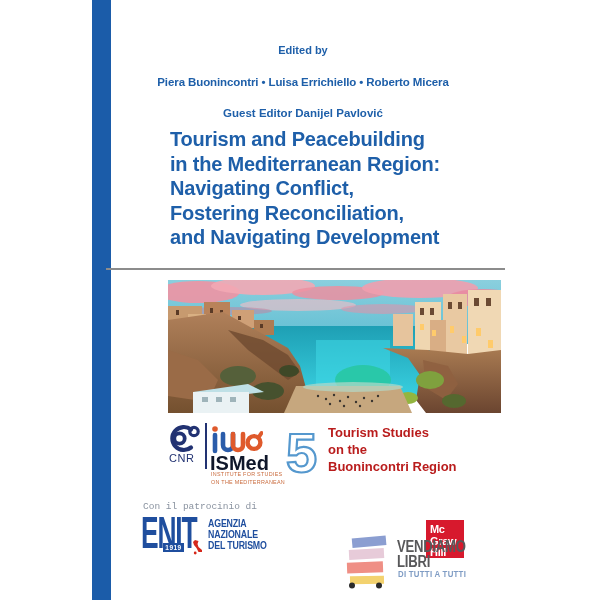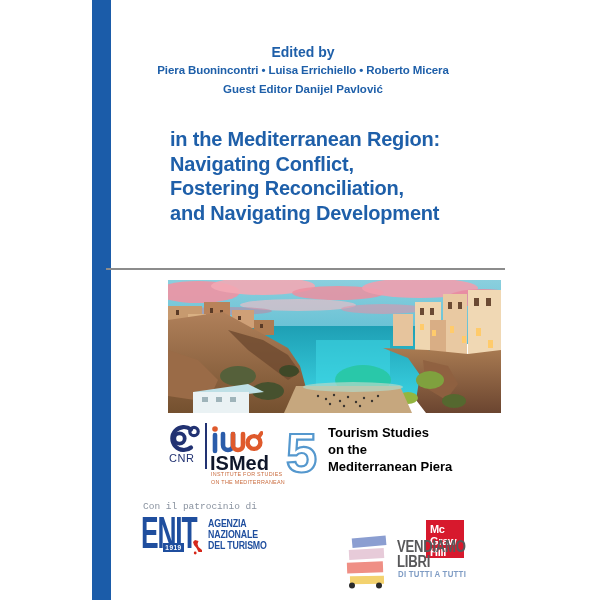--- a/index.html
+++ b/index.html
@@ -3,41 +3,41 @@
 <meta charset="utf-8">
 <style>
   html,body{margin:0;padding:0;background:#ffffff;}
   .canvas{position:relative;width:600px;height:600px;background:#ffffff;overflow:hidden;
           font-family:"Liberation Sans",sans-serif;}
   .abs{position:absolute;}
 
   .spine-bar{left:92px;top:0;width:19px;height:600px;background:#1B5CA9;}
 
   .top-block{left:106px;top:44px;width:394px;text-align:center;color:#1E5FA9;}
-  .edited-by{font-size:14px;font-weight:bold;margin-bottom:4px;}
-  .editors{font-size:11.5px;font-weight:bold;margin-bottom:7px;letter-spacing:-0.1px;}
+  .edited-by{font-size:11px;font-weight:bold;margin-bottom:20px;}
+  .editors{font-size:11.5px;font-weight:bold;margin-bottom:19px;letter-spacing:-0.1px;}
   .guest{font-size:11.5px;font-weight:bold;}
 
   .title-block{left:170px;top:127px;width:330px;color:#1E5FA9;font-size:20px;
                font-weight:bold;line-height:24.5px;letter-spacing:-0.2px;}
 
   .divider{left:106px;top:268px;width:399px;height:2px;background:#8C8C8C;}
 
   .photo{left:168px;top:280px;width:333px;height:133px;display:block;}
 
   .cnr-emblem{left:164px;top:423px;}
   .cnr-text{left:169px;top:452px;font-size:11px;color:#223272;letter-spacing:0.5px;font-weight:400;}
   .cnr-sep{left:205px;top:423px;width:2px;height:46px;background:#223272;}
   .ismed-mark{left:211px;top:421px;}
   .ismed-text{left:210px;top:452px;font-size:20px;color:#0f172a;font-weight:600;}
   .inst-small{left:211px;font-size:6px;color:#C96A3C;letter-spacing:0.3px;transform:scaleX(0.9);transform-origin:left top;white-space:nowrap;}
   .inst-1{top:471px;} .inst-2{top:479px;}
 
   .series-5{left:283px;top:424px;}
-  .series-text{left:328px;top:424px;color:#000000;font-size:13px;font-weight:bold;line-height:17px;}
+  .series-text{left:328px;top:424px;color:#b91c1c;font-size:13px;font-weight:bold;line-height:17px;}
 
   .patron-label{left:143px;top:501px;font-size:9.5px;color:#8A93A0;font-family:Liberation Mono, monospace;}
   .enit-word{left:141px;top:512px;font-size:44px;font-weight:900;color:#1F4E9E;
              letter-spacing:-2px;transform:scaleX(0.60);transform-origin:left top;line-height:42px;}
   .enit-year{left:163px;top:543px;width:21px;height:9px;background:#1F4E9E;color:#ffffff;
              font-size:6.5px;font-weight:bold;text-align:center;line-height:9px;letter-spacing:0.5px;}
   .italy{left:192px;top:540px;}
   .agency{left:208px;top:518px;color:#1F4E9E;font-size:11px;font-weight:bold;line-height:11px;
           transform:scaleX(0.8);transform-origin:left top;letter-spacing:-0.2px;white-space:nowrap;}
 
@@ -59,20 +59,21 @@
 
   <div class="abs spine-bar"></div>
 
   <div class="abs top-block">
     <div class="edited-by">Edited by</div>
     <div class="editors">Piera Buonincontri • Luisa Errichiello • Roberto Micera</div>
     <div class="guest">Guest Editor Danijel Pavlović</div>
   </div>
 
   <div class="abs title-block">
+    <div>Tourism and Peacebuilding</div>
     <div>in the Mediterranean Region:</div>
     <div>Navigating Conflict,</div>
     <div>Fostering Reconciliation,</div>
     <div>and Navigating Development</div>
   </div>
 
   <div class="abs divider"></div>
 
   <svg class="abs photo" viewBox="0 0 333 133" preserveAspectRatio="none">
     <defs>
@@ -189,21 +190,21 @@
   <div class="abs ismed-text">ISMed</div>
   <div class="abs inst-small inst-1">INSTITUTE FOR STUDIES</div>
   <div class="abs inst-small inst-2">ON THE MEDITERRANEAN</div>
 
   <svg class="abs series-5" width="42" height="54" viewBox="0 0 42 54">
     <text x="3" y="48" font-family="Liberation Sans, sans-serif" font-size="56" font-weight="bold" fill="#FFFFFF" stroke="#5598CE" stroke-width="2.2">5</text>
   </svg>
   <div class="abs series-text">
     <div>Tourism Studies</div>
     <div>on the</div>
-    <div>Mediterranean Piera</div>
+    <div>Buonincontri Region</div>
   </div>
 
   <div class="abs patron-label">Con il patrocinio di</div>
   <div class="abs enit-word">ENIT</div>
   <div class="abs enit-year">1919</div>
   <svg class="abs italy" width="11" height="15" viewBox="0 0 11 15">
     <path d="M3,0 L6.5,1 L5.5,4 L6.5,7 L10,10 L10,12 L6.5,12 L4.5,8 L2,5 L1,2 Z" fill="#D5281B"></path>
     <circle cx="3.2" cy="13" r="1.4" fill="#D5281B"></circle>
   </svg>
   <div class="abs agency">

